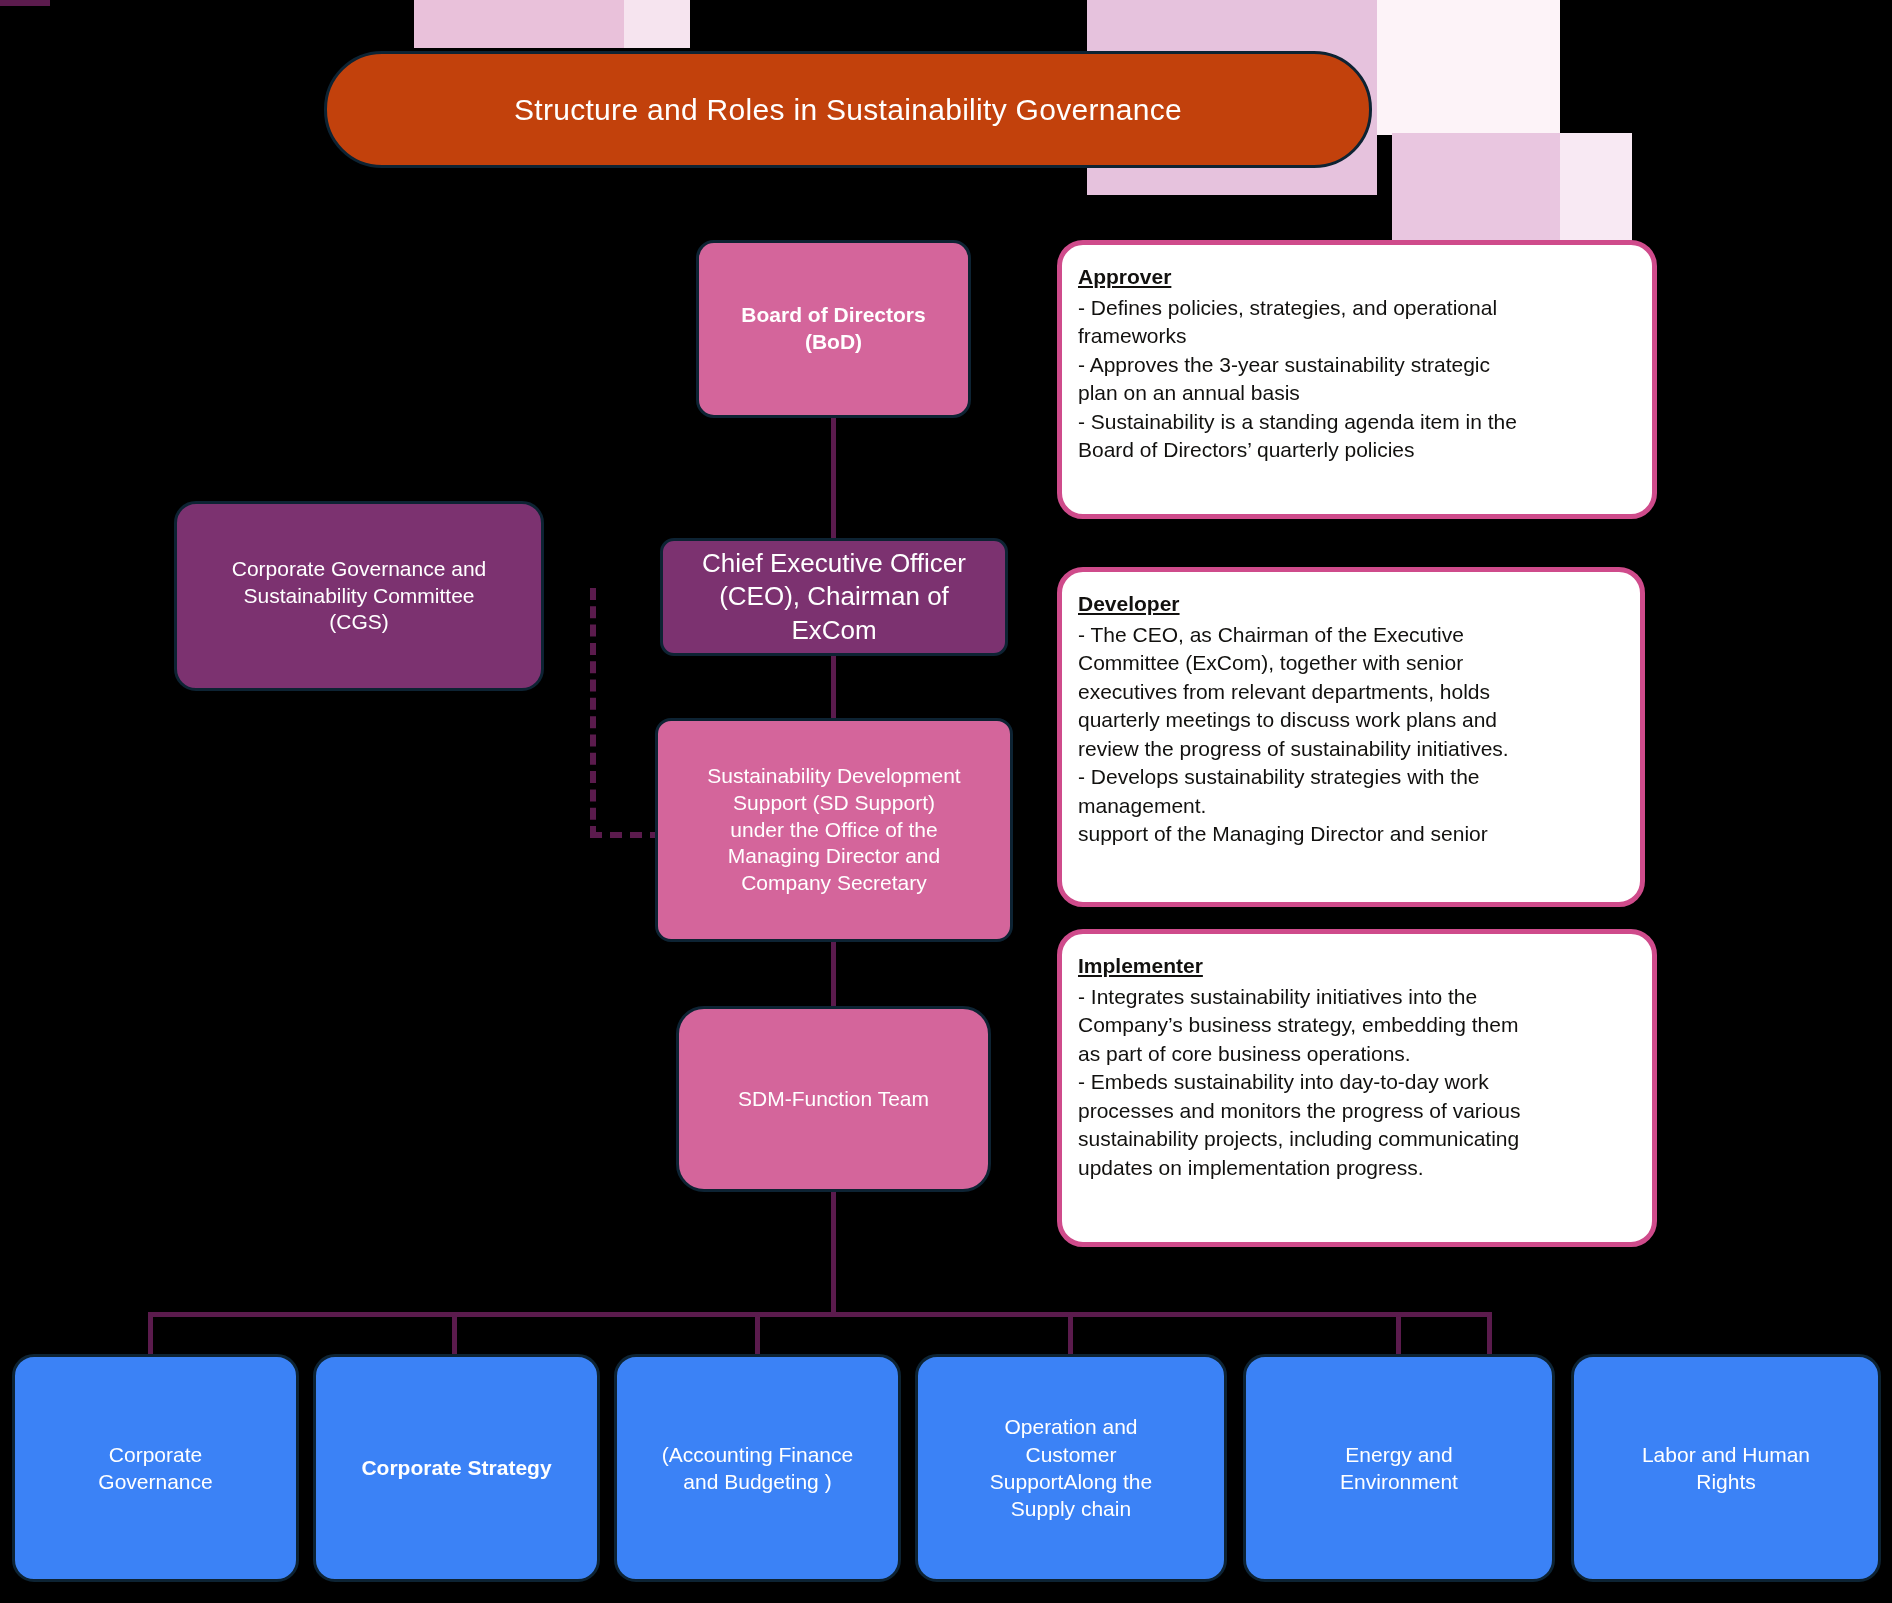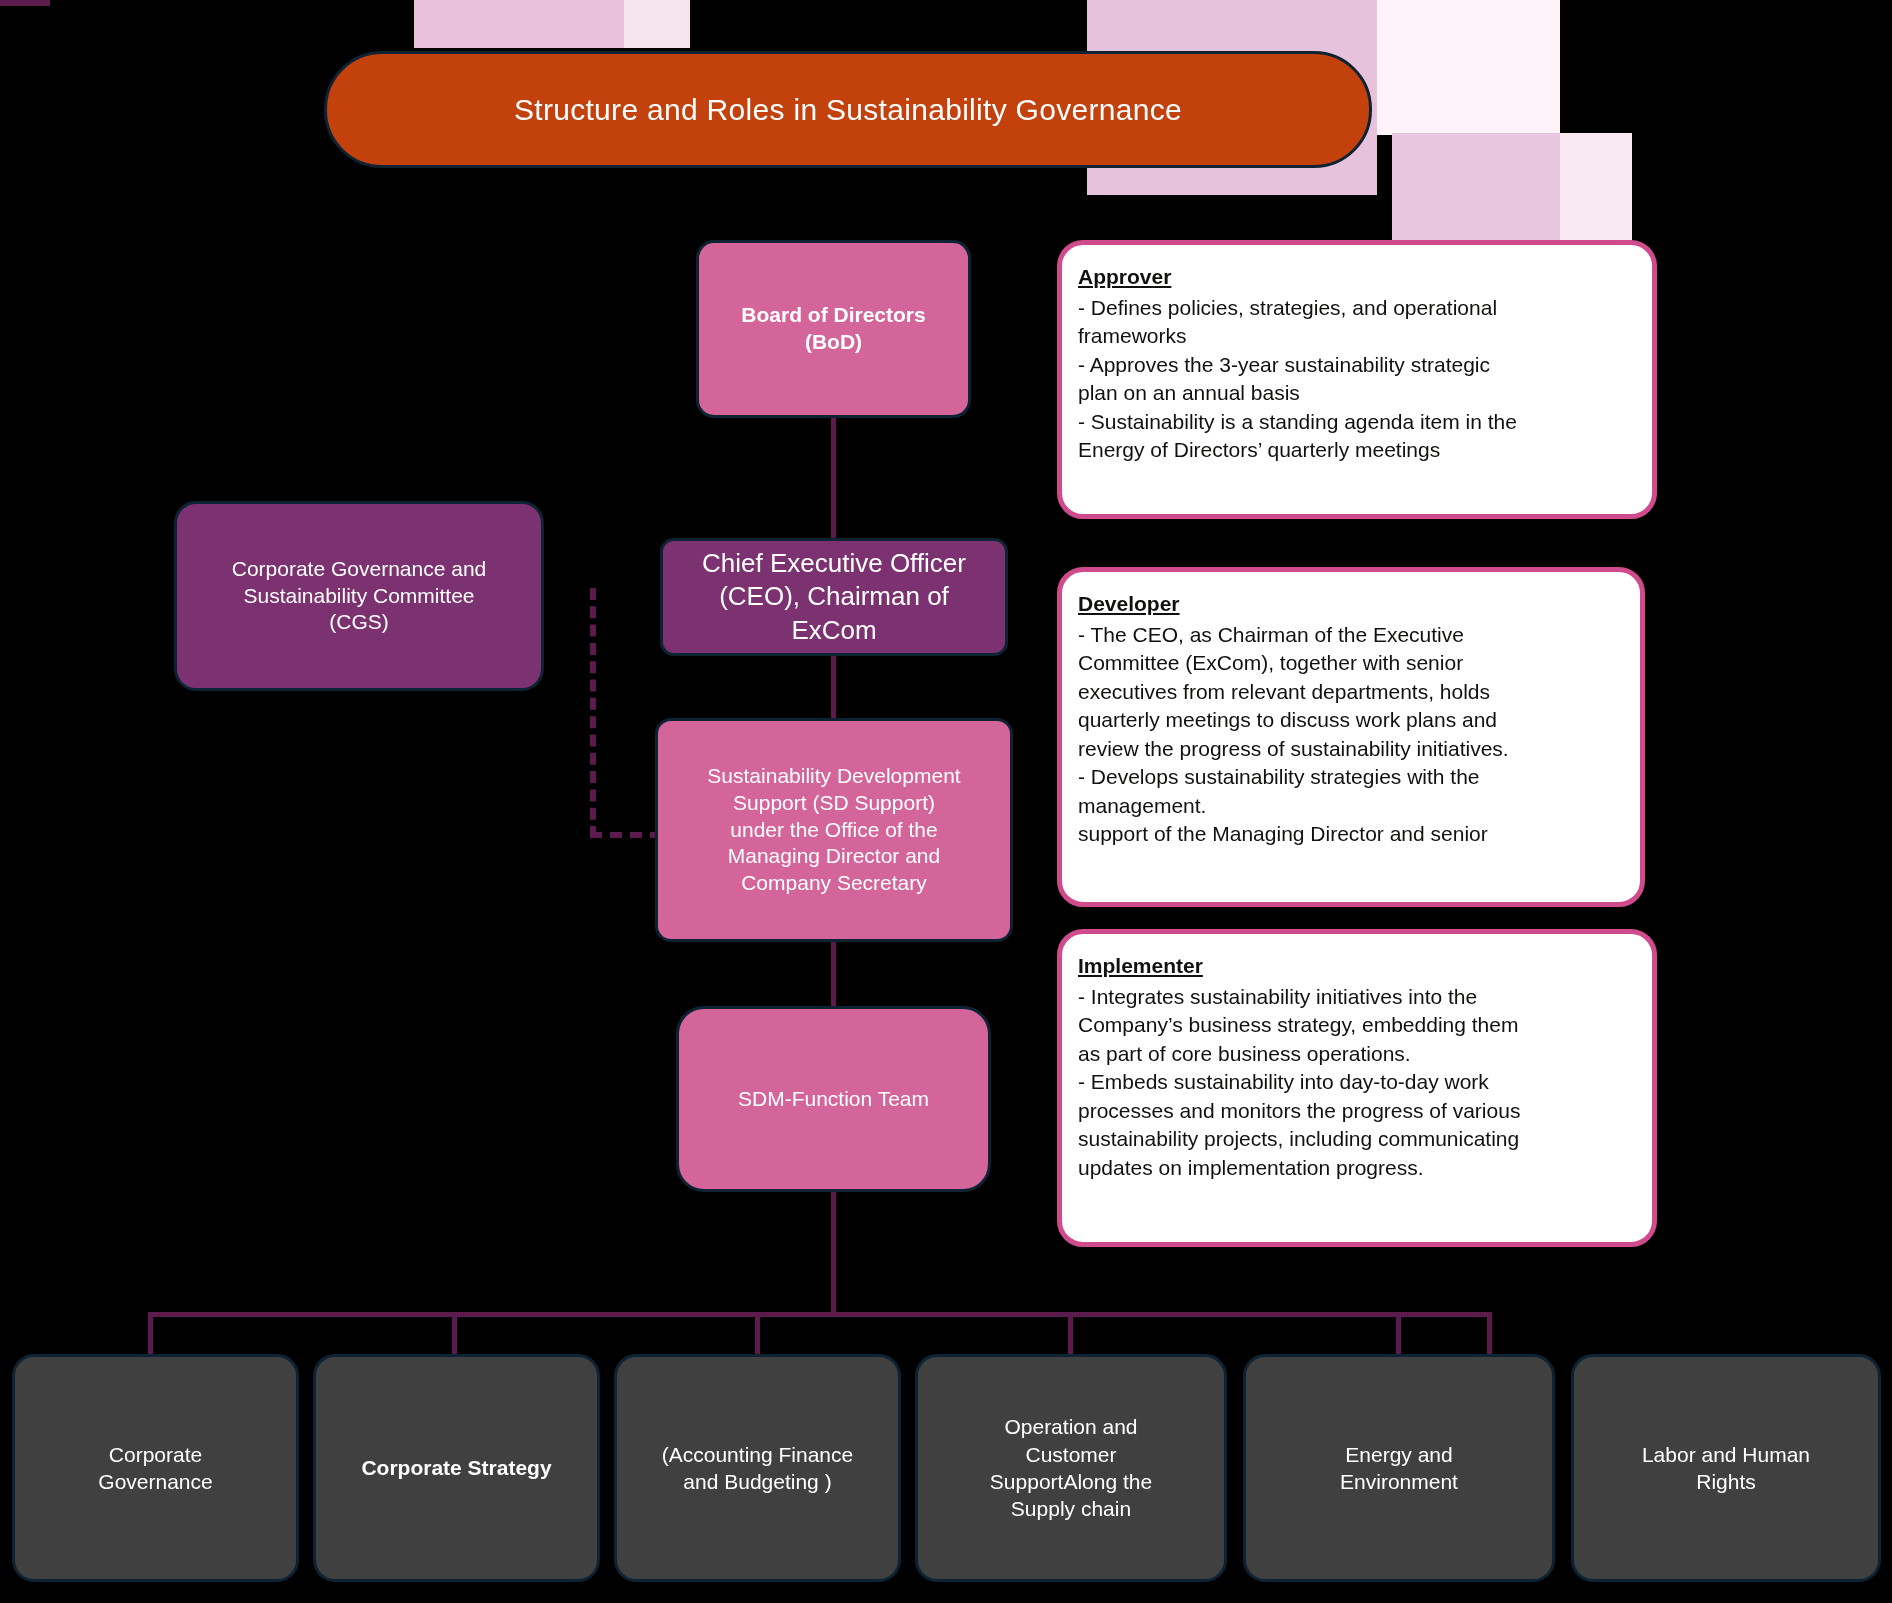--- a/index.html
+++ b/index.html
@@ -93,21 +93,21 @@
     left: 676px; top: 1006px; width: 315px; height: 186px;
     font-size: 21px; border-radius: 28px;
   }
 
   
   .leaf {
     position: absolute;
     top: 1354px;
     height: 228px;
     box-sizing: border-box;
-    background: #404040;
+    background: #3b82f6;
     border: 3px solid #0d2333;
     border-radius: 22px;
     display: flex;
     align-items: center;
     justify-content: center;
     text-align: center;
     color: #ffffff;
     font-size: 21px;
     line-height: 1.3;
     padding: 6px 12px;
@@ -254,21 +254,21 @@
     </span>
   </div>
 
   <div class="callout" id="callout-approver">
     <span class="hd">Approver</span>
     <span class="ln">- Defines policies, strategies, and operational</span>
     <span class="ln">frameworks</span>
     <span class="ln">- Approves the 3-year sustainability strategic</span>
     <span class="ln">plan on an annual basis</span>
     <span class="ln">- Sustainability is a standing agenda item in the</span>
-    <span class="ln">Energy of Directors’ quarterly meetings</span>
+    <span class="ln">Board of Directors’ quarterly policies</span>
   </div>
 
   <div class="callout" id="callout-developer">
     <span class="hd">Developer</span>
     <span class="ln">- The CEO, as Chairman of the Executive</span>
     <span class="ln">Committee (ExCom), together with senior</span>
     <span class="ln">executives from relevant departments, holds</span>
     <span class="ln">quarterly meetings to discuss work plans and</span>
     <span class="ln">review the progress of sustainability initiatives.</span>
     <span class="ln">- Develops sustainability strategies with the</span>

